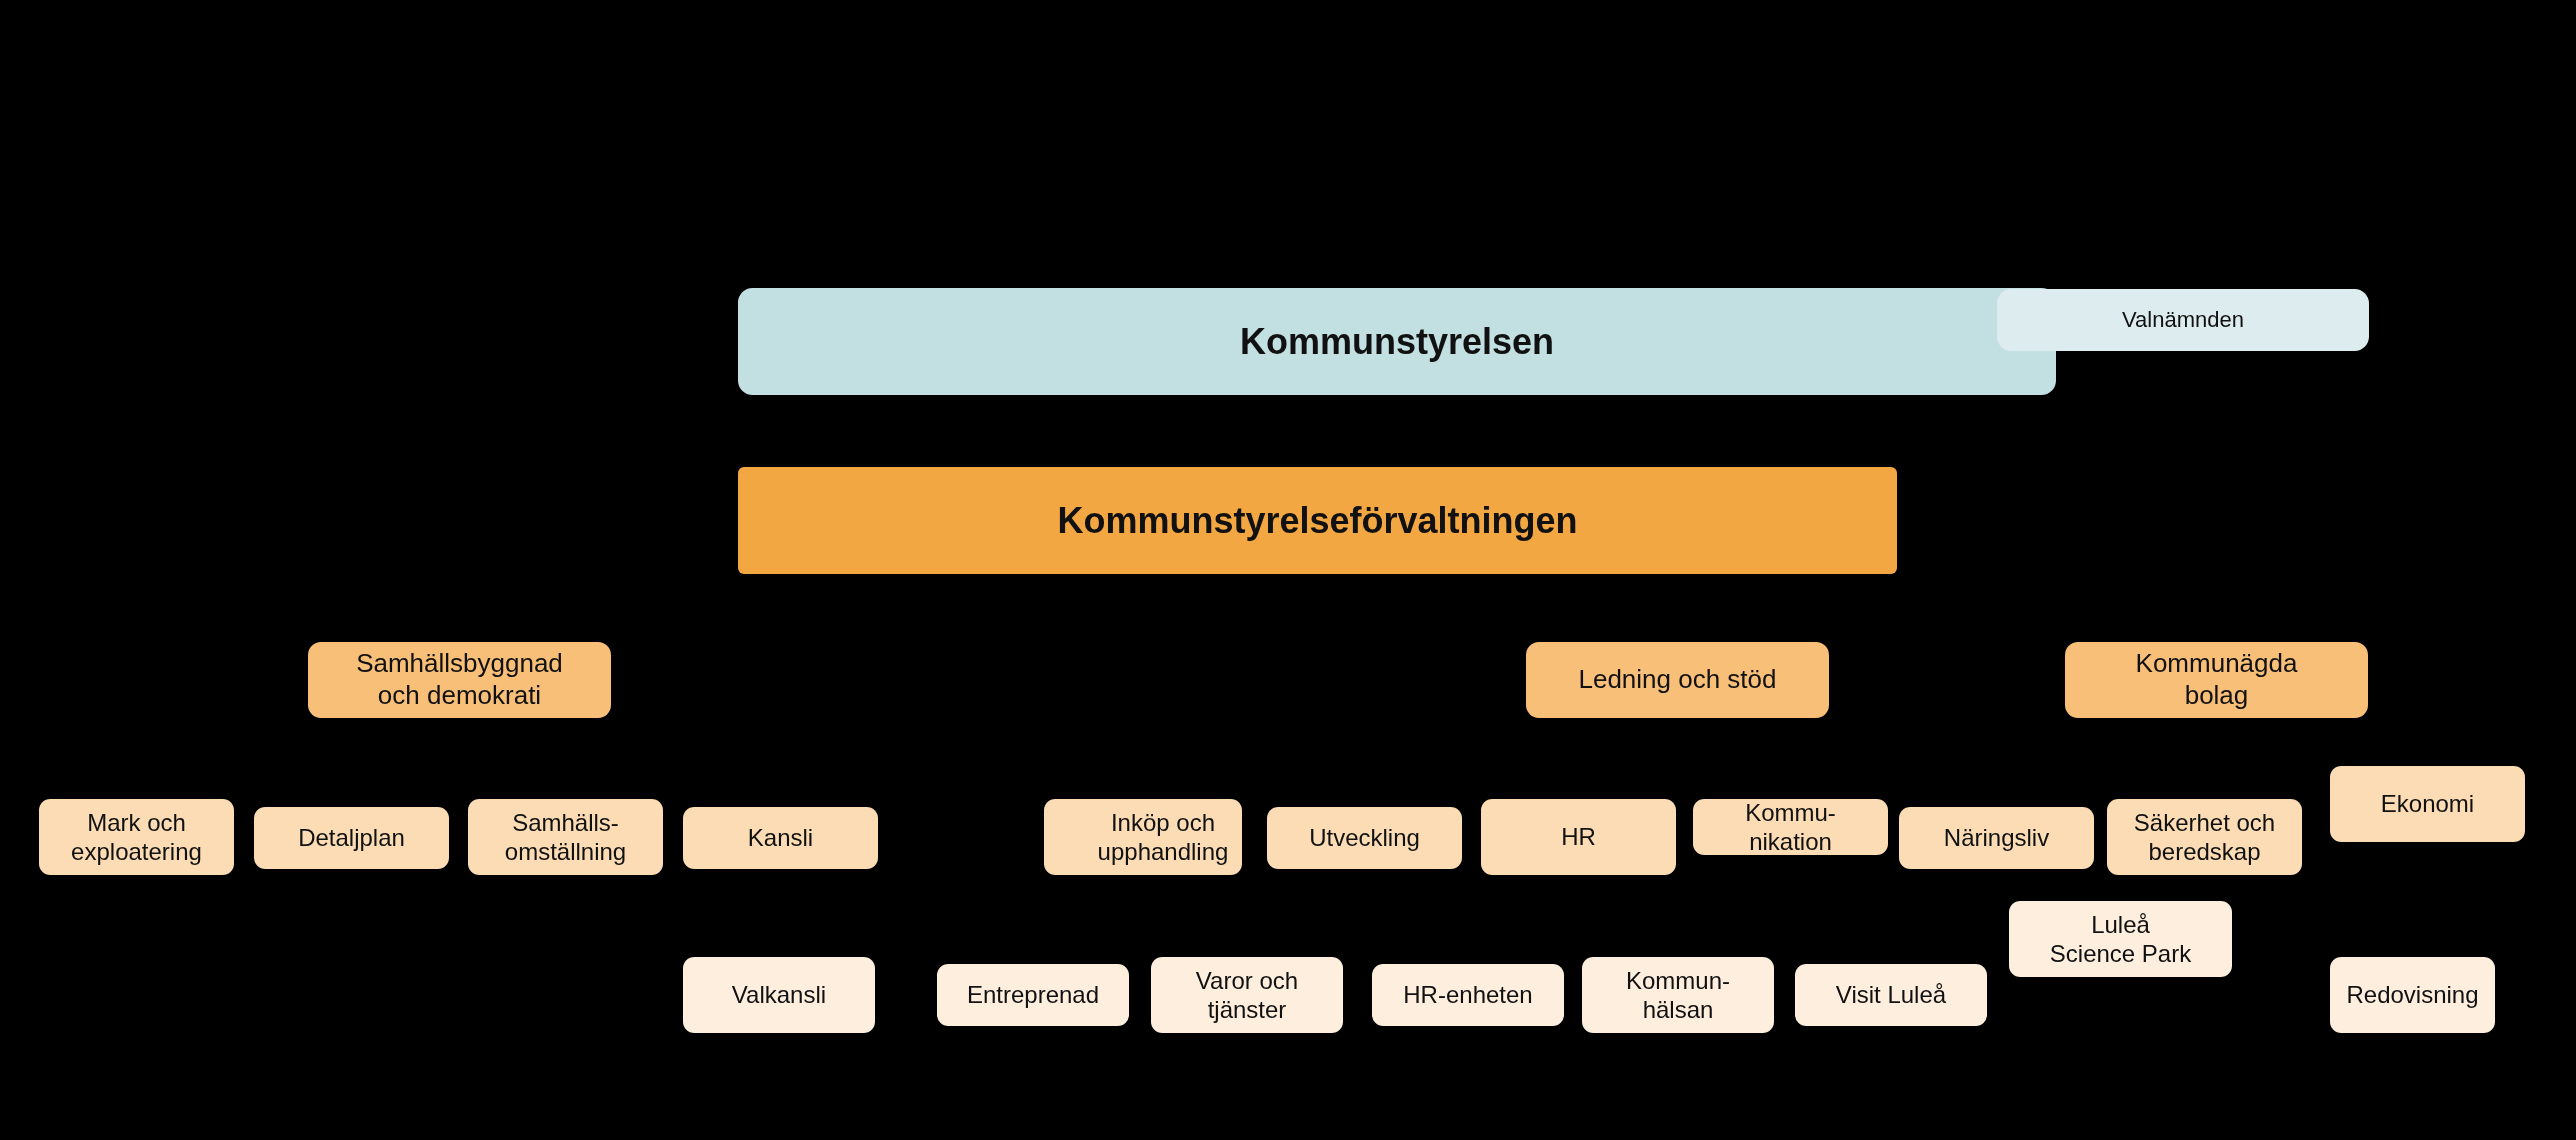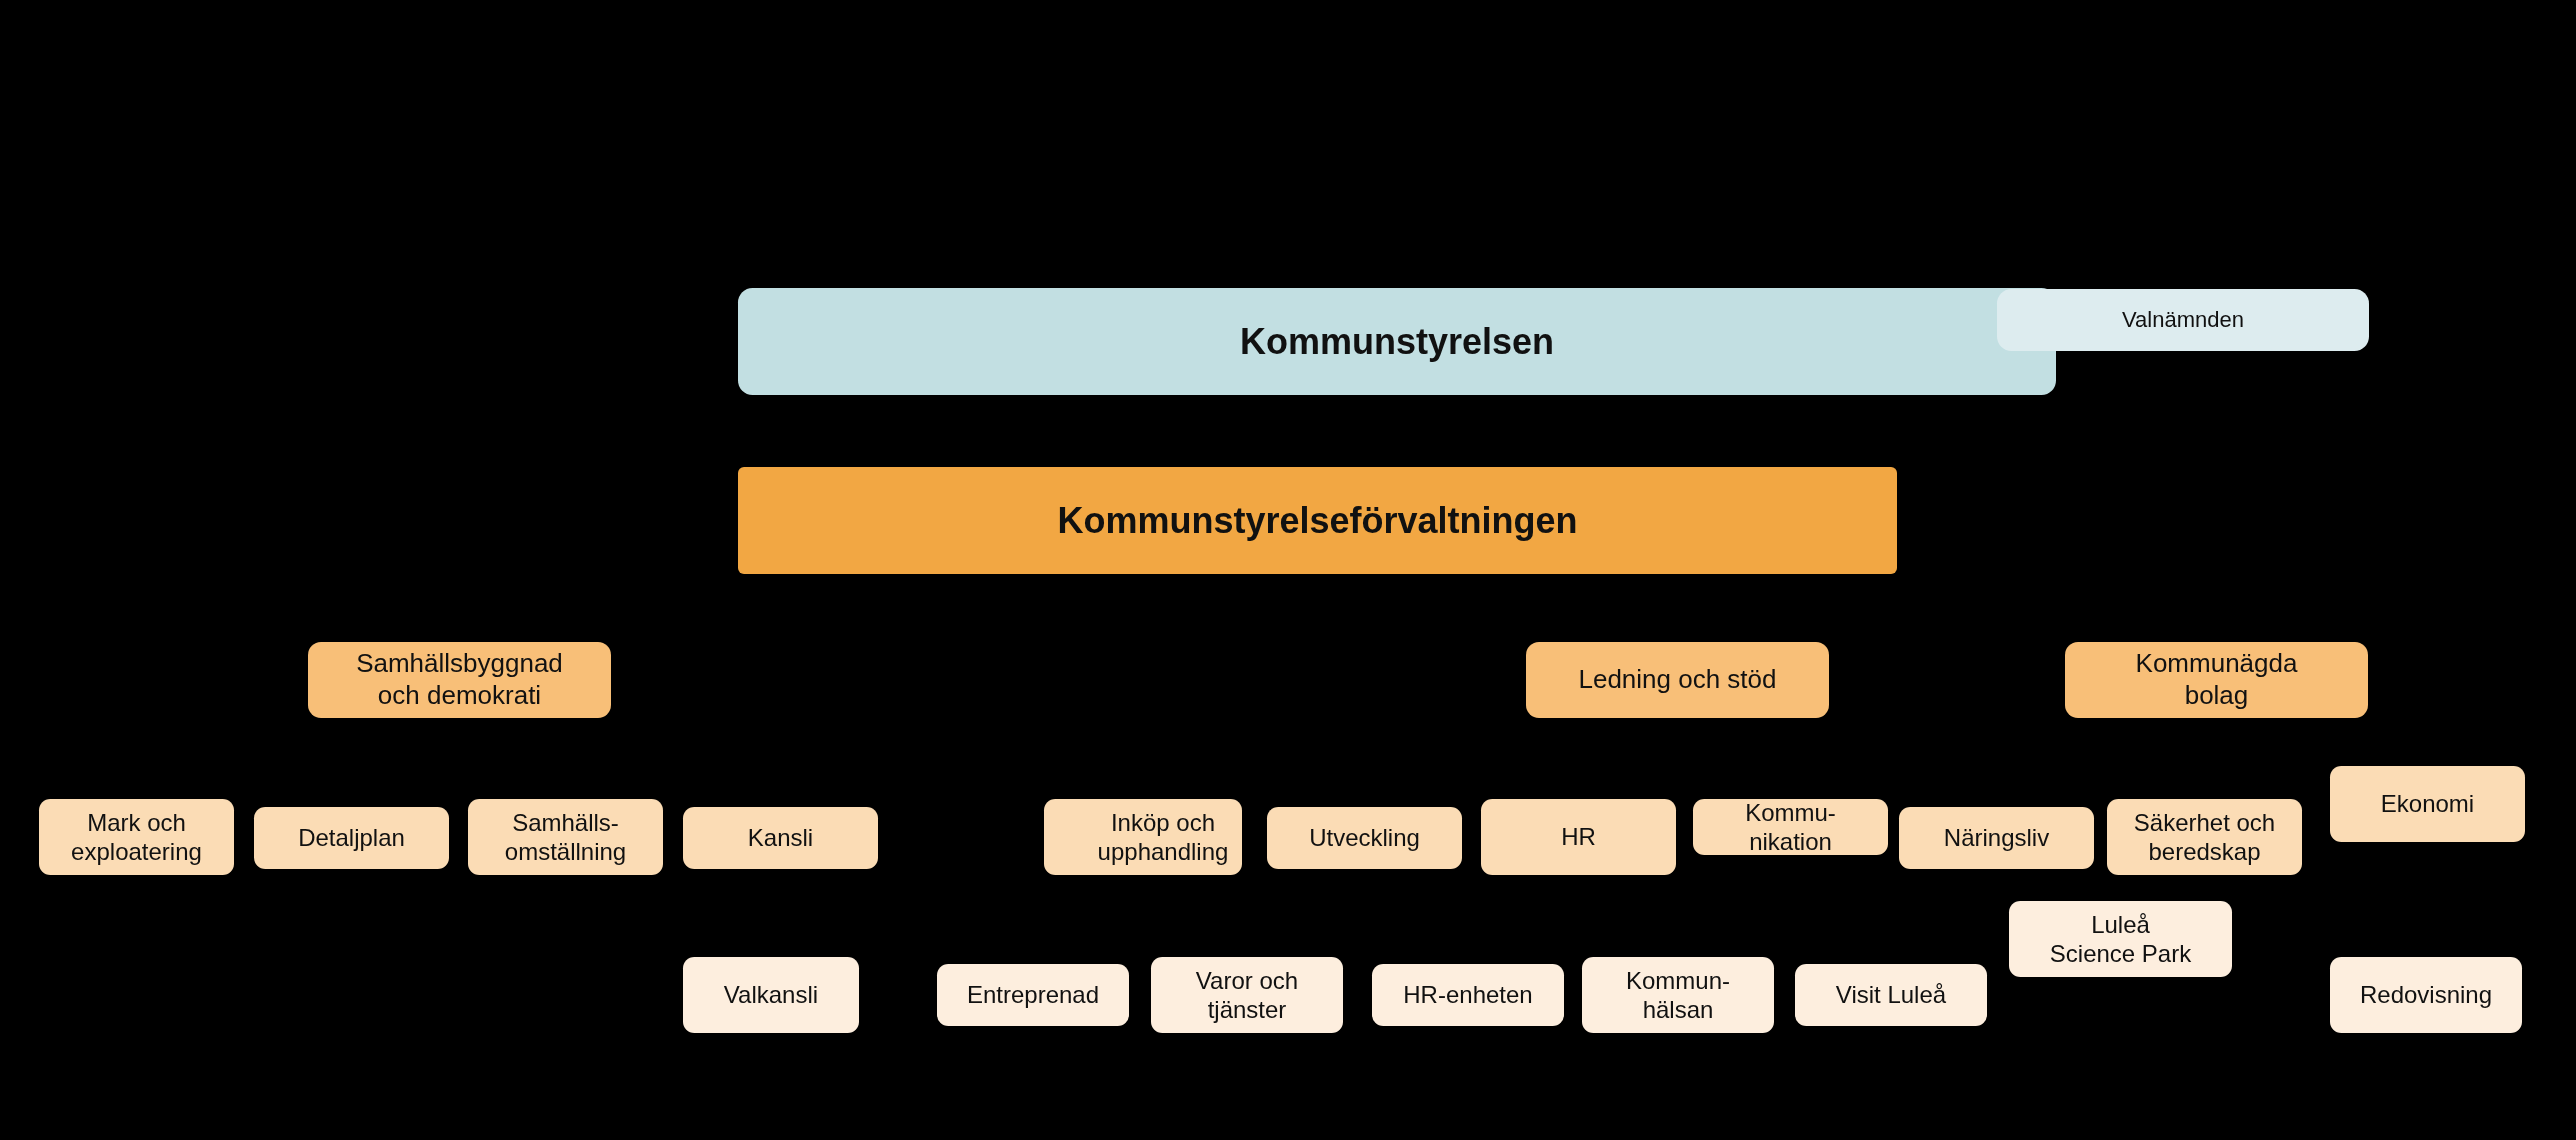--- a/index.html
+++ b/index.html
@@ -91,25 +91,25 @@
     <div class="node lvl-unit" style="left: 1044px; top: 799px; width: 198px; height: 76px; padding-left: 48px;"><span>Inköp och
 upphandling</span></div>
     <div class="node lvl-unit" style="left: 1267px; top: 807px; width: 195px; height: 62px;"><span>Utveckling</span></div>
     <div class="node lvl-unit" style="left: 1481px; top: 799px; width: 195px; height: 76px;"><span>HR</span></div>
     <div class="node lvl-unit" style="left: 1693px; top: 799px; width: 195px; height: 56px;"><span>Kommu-
 nikation</span></div>
     <div class="node lvl-unit" style="left: 1899px; top: 807px; width: 195px; height: 62px;"><span>Näringsliv</span></div>
     <div class="node lvl-unit" style="left: 2107px; top: 799px; width: 195px; height: 76px;"><span>Säkerhet och
 beredskap</span></div>
     <div class="node lvl-unit" style="left: 2330px; top: 766px; width: 195px; height: 76px;"><span>Ekonomi</span></div>
-    <div class="node lvl-sub" style="left: 683px; top: 957px; width: 176px; height: 76px;"><span>Valkansli</span></div>
+    <div class="node lvl-sub" style="left: 683px; top: 957px; width: 192px; height: 76px;"><span>Valkansli</span></div>
     <div class="node lvl-sub" style="left: 937px; top: 964px; width: 192px; height: 62px;"><span>Entreprenad</span></div>
     <div class="node lvl-sub" style="left: 1151px; top: 957px; width: 192px; height: 76px;"><span>Varor och
 tjänster</span></div>
     <div class="node lvl-sub" style="left: 1372px; top: 964px; width: 192px; height: 62px;"><span>HR-enheten</span></div>
     <div class="node lvl-sub" style="left: 1582px; top: 957px; width: 192px; height: 76px;"><span>Kommun-
 hälsan</span></div>
     <div class="node lvl-sub" style="left: 1795px; top: 964px; width: 192px; height: 62px;"><span>Visit Luleå</span></div>
     <div class="node lvl-sub" style="left: 2009px; top: 901px; width: 223px; height: 76px;"><span>Luleå
 Science Park</span></div>
-    <div class="node lvl-sub" style="left: 2330px; top: 957px; width: 192px; height: 76px;"><span>Redovisning</span></div>
+    <div class="node lvl-sub" style="left: 2330px; top: 957px; width: 165px; height: 76px;"><span>Redovisning</span></div>
   </div>
 
 
 </body></html>

